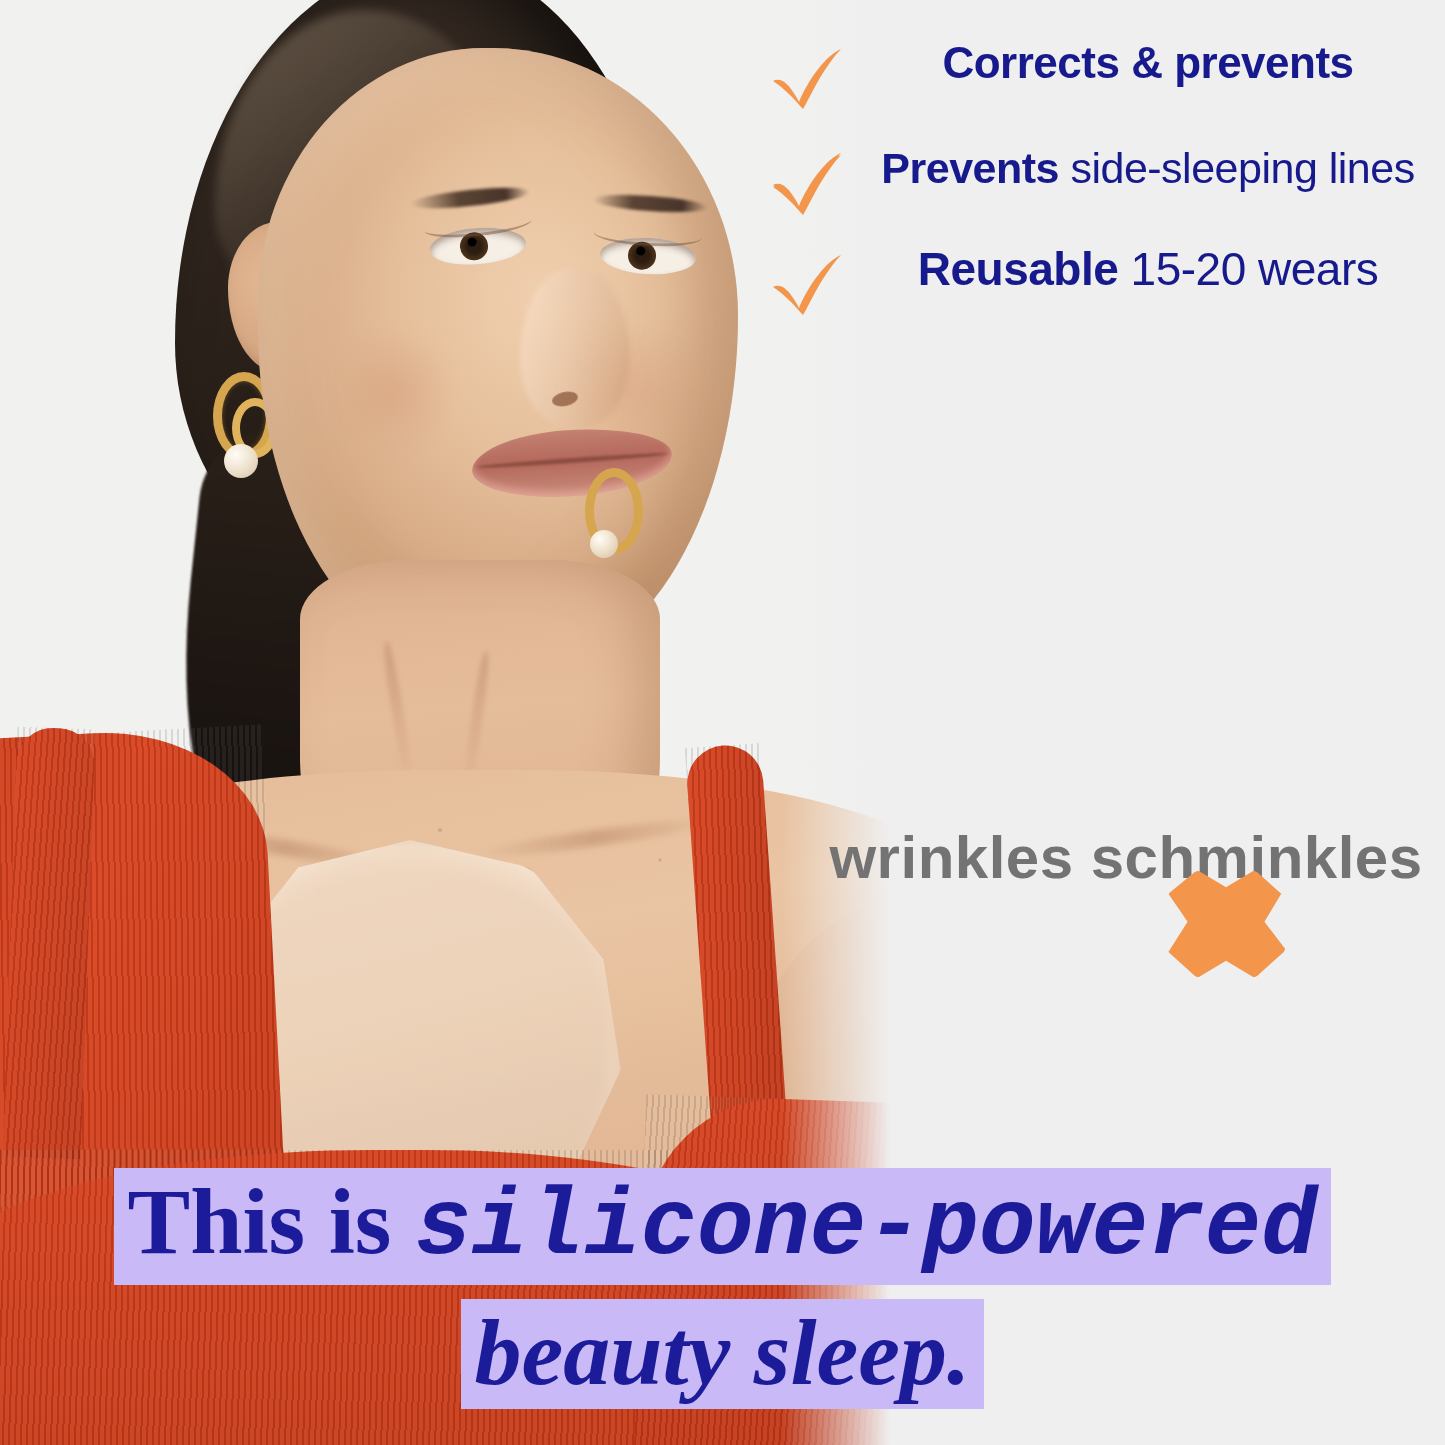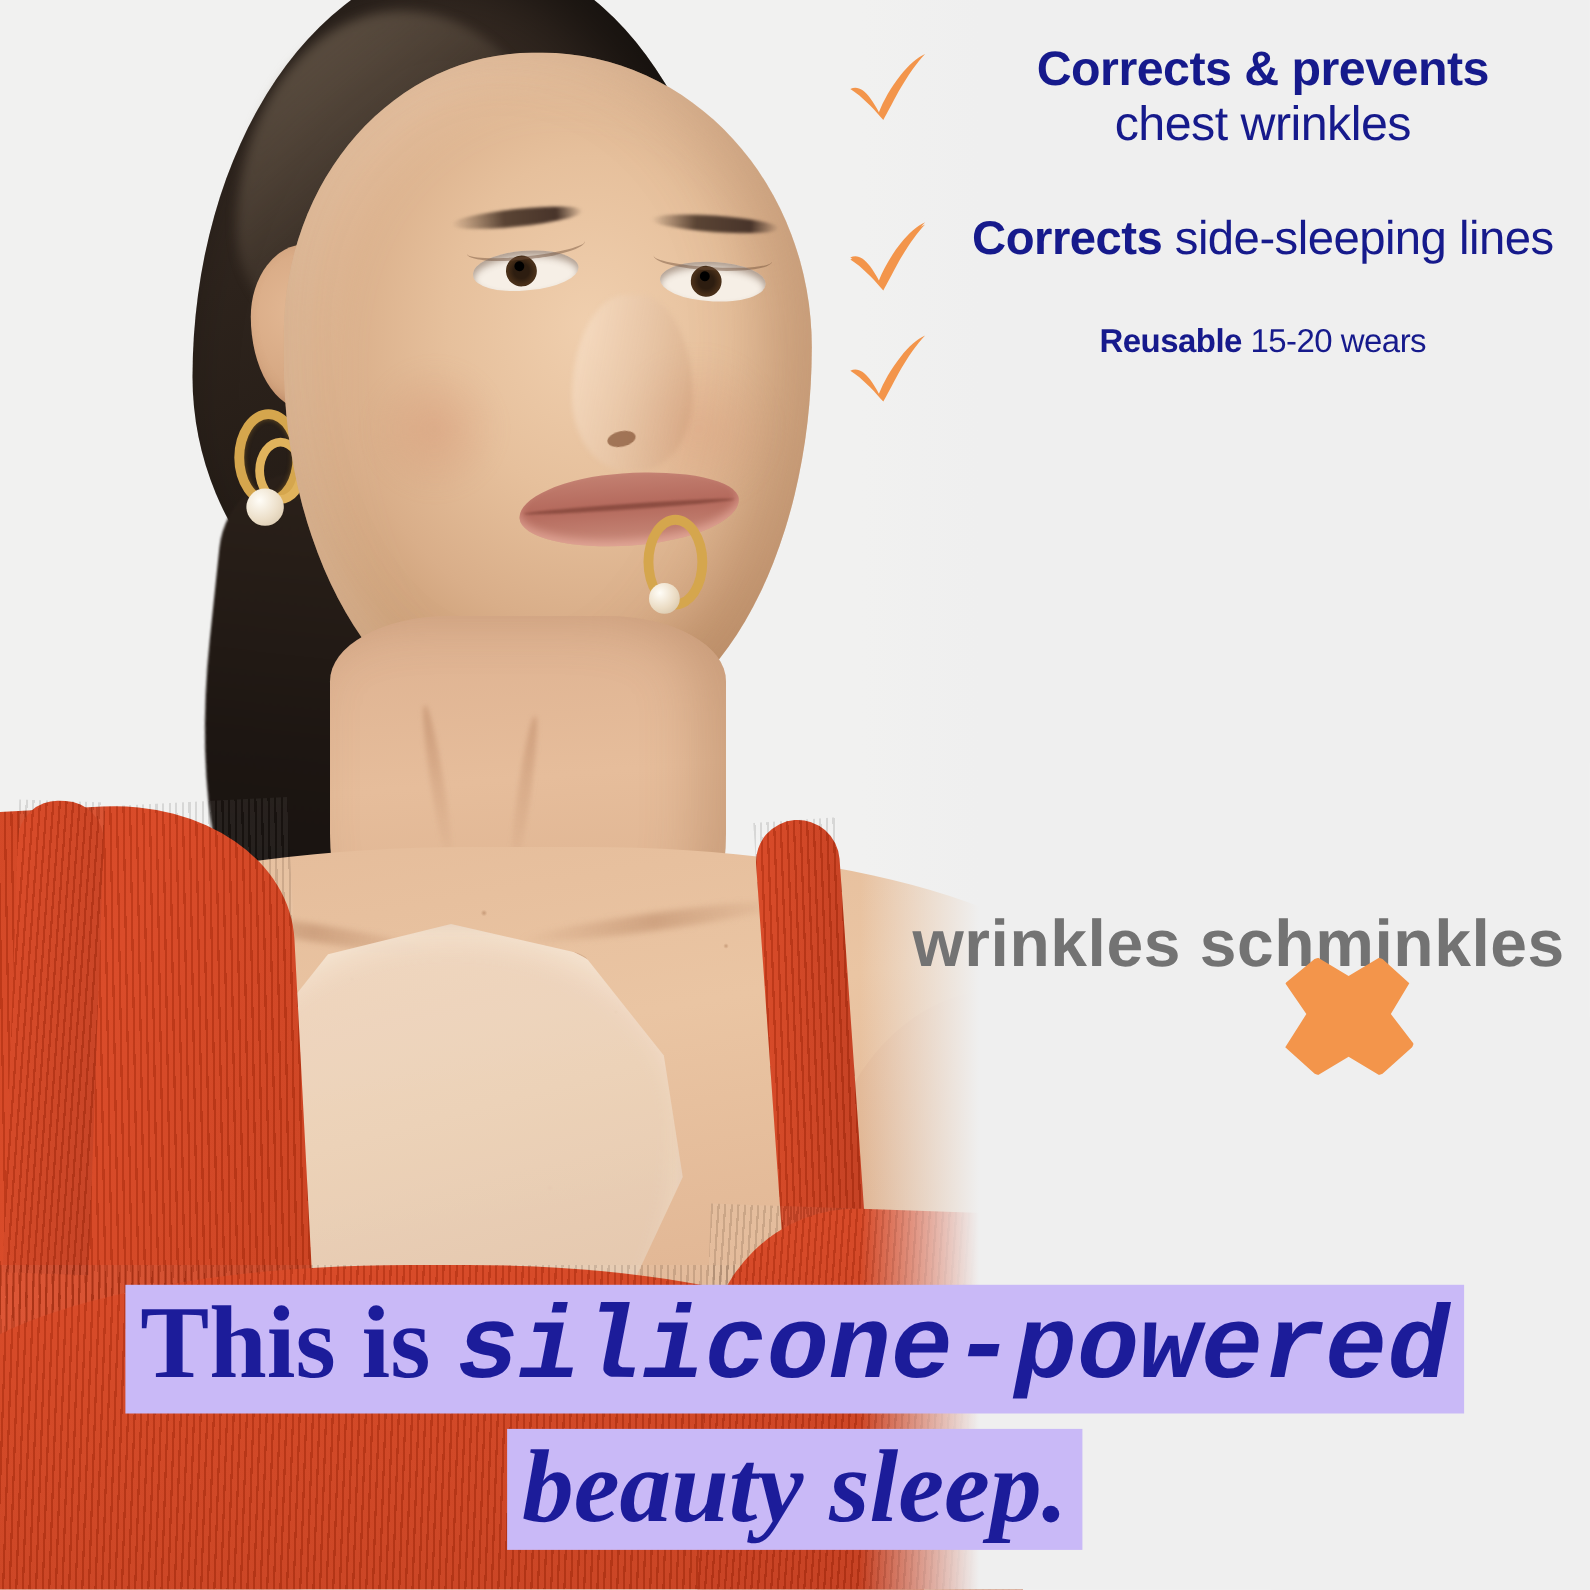--- a/index.html
+++ b/index.html
@@ -230,21 +230,21 @@
     font-size:43px;
     line-height:1.13;
     font-weight:300;
     letter-spacing:-.5px;
   }
   .bullet-text b { font-weight:700; }
 
   .b1 .bullet-text { font-size:44px; }
   .b2 .bullet-text { font-size:43px; }
   .b3 .bullet-text { font-size:43px; }
-  .b4 .bullet-text { font-size:30px; }
+  .b4 .bullet-text { font-size:46px; }
 
   
   .logo {
     position:absolute; left:826px; top:828px; width:600px; height:150px;
   }
   .logo-word {
     text-align:center;
     font-family:Liberation Sans, sans-serif;
     font-weight:700;
     font-size:60px;
@@ -361,40 +361,39 @@
   <div class="bullets">
 
     <div class="bullet b1">
       <span class="check">
         <svg viewBox="0 0 74 62" width="74" height="62" aria-hidden="true">
           <path d="M3 33 C9 30 15 33 21 41 C24 45 27 50 29 54 C33 44 40 31 49 20 C56 11 64 4 71 1 C64 8 55 21 47 35 C41 46 36 56 33 61 C30 58 26 53 21 48 C14 41 8 36 3 33 Z" fill="#f3954b"></path>
         </svg>
       </span>
       <div class="bullet-text">
         <b>Corrects &amp; prevents</b><br>
-        <span>chest wrinkles</span>
       </div>
     </div>
 
     <div class="bullet b2">
       <span class="check">
         <svg viewBox="0 0 74 62" width="74" height="62" aria-hidden="true">
           <path d="M3 33 C9 30 15 33 21 41 C24 45 27 50 29 54 C33 44 40 31 49 20 C56 11 64 4 71 1 C64 8 55 21 47 35 C41 46 36 56 33 61 C30 58 26 53 21 48 C14 41 8 36 3 33 Z" fill="#f3954b"></path>
         </svg>
       </span>
     </div>
 
     <div class="bullet b3">
       <span class="check">
         <svg viewBox="0 0 74 62" width="74" height="62" aria-hidden="true">
           <path d="M3 33 C9 30 15 33 21 41 C24 45 27 50 29 54 C33 44 40 31 49 20 C56 11 64 4 71 1 C64 8 55 21 47 35 C41 46 36 56 33 61 C30 58 26 53 21 48 C14 41 8 36 3 33 Z" fill="#f3954b"></path>
         </svg>
       </span>
       <div class="bullet-text">
-        <b>Corrects</b><span> side-sleeping lines</span>
+        <b>Prevents</b><span> side-sleeping lines</span>
       </div>
     </div>
 
     <div class="bullet b4">
       <span class="check">
         <svg viewBox="0 0 74 62" width="74" height="62" aria-hidden="true">
           <path d="M3 33 C9 30 15 33 21 41 C24 45 27 50 29 54 C33 44 40 31 49 20 C56 11 64 4 71 1 C64 8 55 21 47 35 C41 46 36 56 33 61 C30 58 26 53 21 48 C14 41 8 36 3 33 Z" fill="#f3954b"></path>
         </svg>
       </span>
       <div class="bullet-text">

